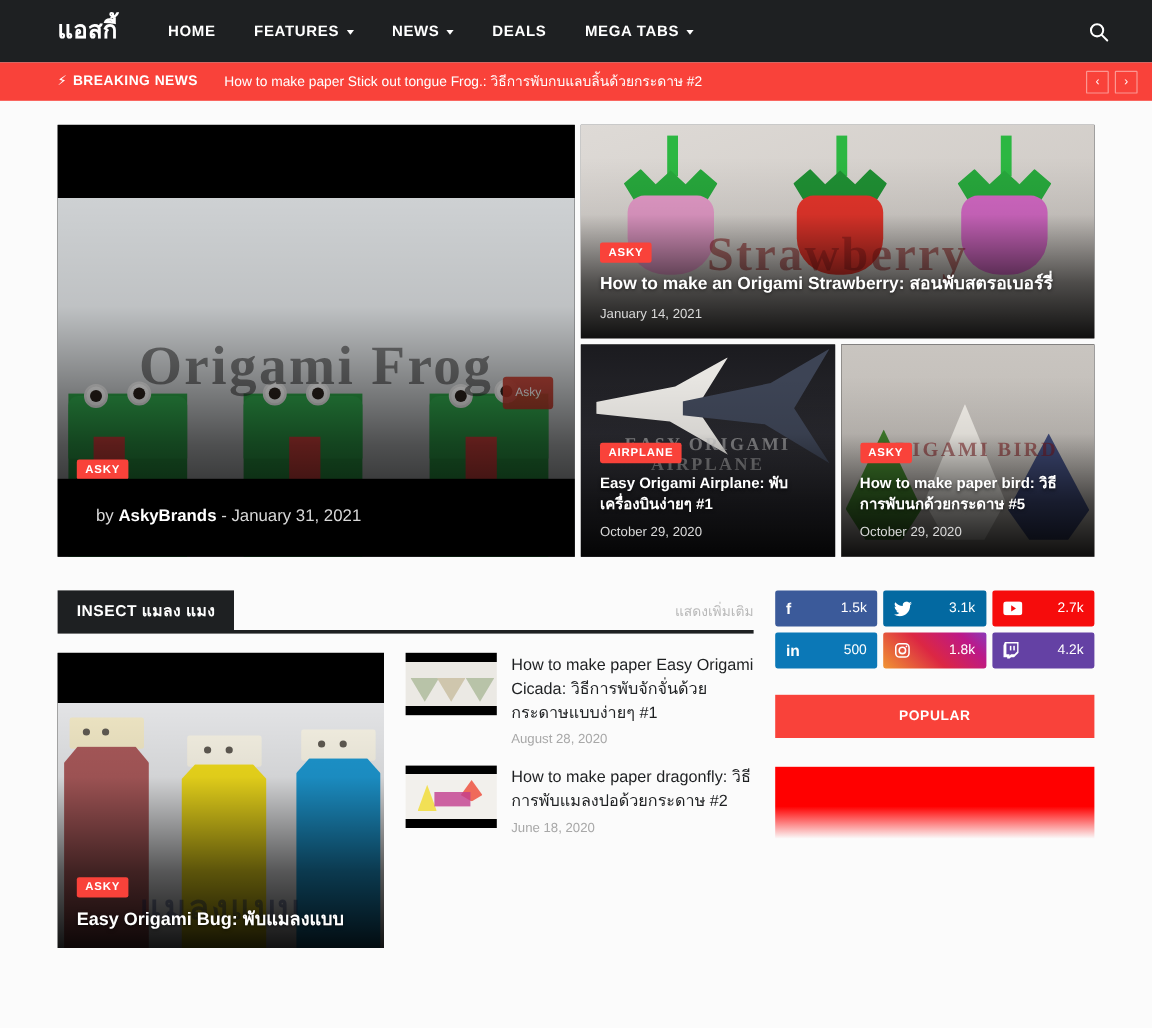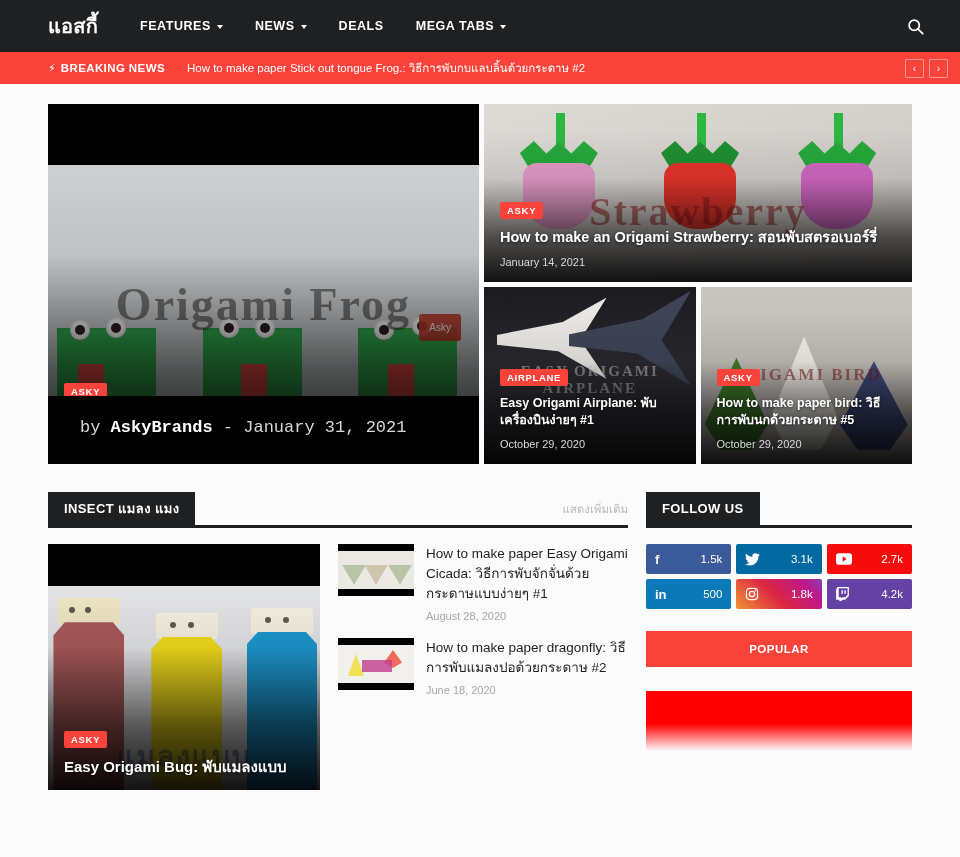--- a/index.html
+++ b/index.html
@@ -86,21 +86,21 @@
   .card-title { color: #fff; font-weight: 700; line-height: 1.3; text-shadow: 0 1px 3px rgba(0,0,0,.6); }
   .hero-main .card-title { font-size: 21px; }
   .hero-top .card-title { font-size: 14.5px; }
   .hero-sm .card-title { font-size: 12.5px; line-height: 1.35; }
   .card-meta { color: #d8d8d8; font-size: 11px; margin-top: 9px; }
   .card-meta b { color: #fff; font-weight: 700; }
   .hero-main .card-meta { background: #000; margin: 0; padding: 12px 16px 14px; }
 
   .hero-main .card-body { padding-bottom: 0; }
   .hero-main .meta-bar { background:#000; padding: 10px 16px 13px; }
-  .hero-main .meta-bar .card-meta { margin: 0; font-size: 17px; font-family: Liberation Mono, monospace; }
+  .hero-main .meta-bar .card-meta { margin: 0; font-size: 14px; }
 
   
   .img-frogs { background: linear-gradient(#000 0 17%, #cfd2d4 17% 100%); }
   .frog { position: absolute; bottom: -4%; width: 23%; }
   .frog .body { position:absolute; bottom:0; width:100%; height:150px; background:#2fa84a; }
   .frog .head { position:absolute; bottom:96px; width:100%; height:52px; background:#34b352; border-radius: 8px 8px 0 0;}
   .frog .eye { position:absolute; width:20px; height:20px; border-radius:50%; background:#fff; border:2px solid #eee; }
   .frog .eye:after{ content:''; position:absolute; inset:3px; border-radius:50%; background:#2a211c;}
   .frog .tongue { position:absolute; width:26px; height:72px; background:#ef4b45; border-radius:0 0 13px 13px; bottom:42px;}
   .img-straw { background: linear-gradient(160deg,#dedad6,#c9c4bf); }
@@ -189,20 +189,23 @@
   }
   svg { display: block; }
 </style>
 </head>
 <body>
 
 <div class="topbar">
   <div class="logo">แอสกี้</div>
   <nav class="nav">
     <div class="nav-item">
+      <span>HOME</span>
+    </div>
+    <div class="nav-item">
       <span>FEATURES</span>
       <i class="caret"></i>
     </div>
     <div class="nav-item">
       <span>NEWS</span>
       <i class="caret"></i>
     </div>
     <div class="nav-item">
       <span>DEALS</span>
     </div>
@@ -402,23 +405,20 @@
               <div class="post-date">June 18, 2020</div>
             </div>
           </article>
 
 
         </div>
       </div>
     </div>
 
     <aside class="col-right">
-      <div class="sec-head">
-        <div class="sec-title">FOLLOW US</div>
-      </div>
 
       <div class="social-grid">
 
         <div class="social" style="background:#3b5a9a">
           <span class="ic">f</span>
           <span class="ct">1.5k</span>
         </div>
 
         <div class="social" style="background:#0369a1">
           <span class="ic">

